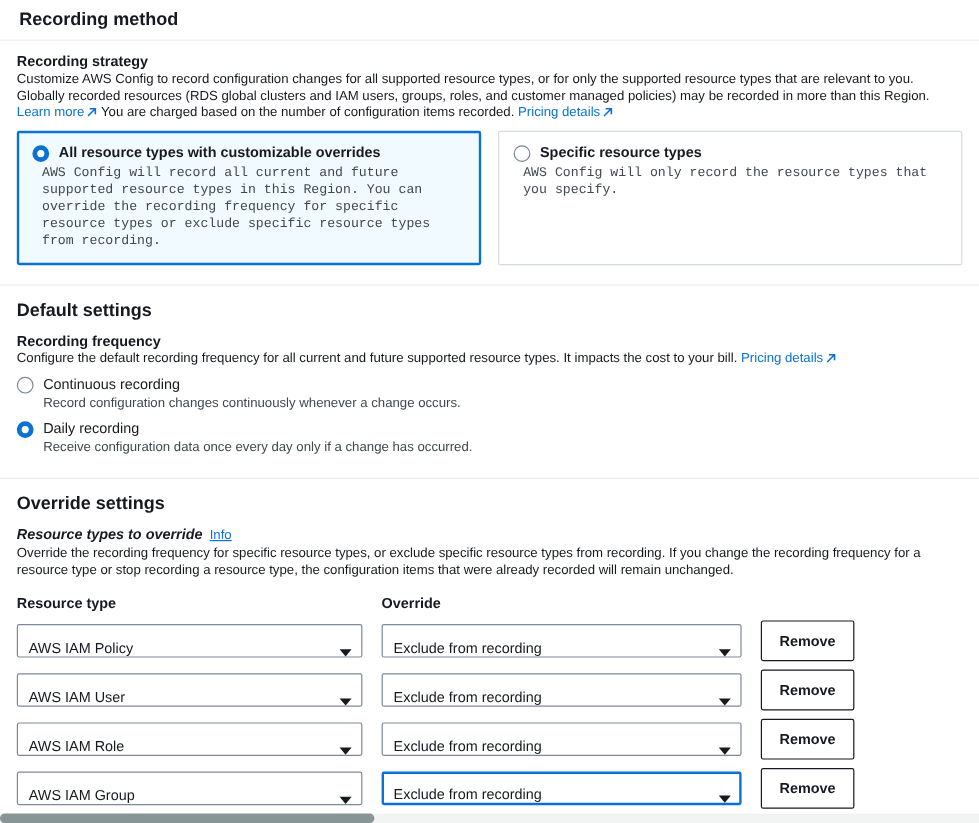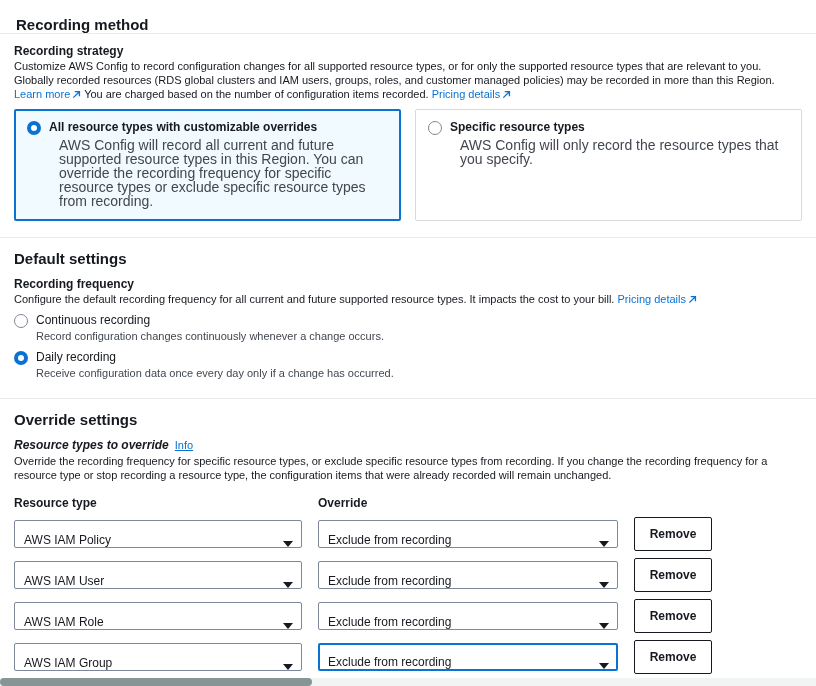--- a/index.html
+++ b/index.html
@@ -17,21 +17,21 @@
   .panel {
     width: 816px;
     height: 686px;
     background: #ffffff;
     position: relative;
   }
   .panel-header {
     height: 34px;
     border-bottom: 1px solid #e9ebed;
     display: flex;
-    align-items: flex-end;
+    align-items: center;
     padding: 0 16px;
   }
   .panel-title {
     font-size: 15px;
     font-weight: bold;
     color: #16191f;
   }
   .section {
     padding: 0 14px;
   }
@@ -113,25 +113,26 @@
     border: 4px solid #0972d3;
     background: #fff;
   }
   .card-title {
     font-size: 12px;
     font-weight: bold;
     color: #16191f;
     line-height: 15px;
   }
   .card-desc {
-    font-size: 14px;
+    font-size: 11px;
     line-height: 14px;
     color: #414750;
     margin-top: 3px;
-    margin-left: 32px;
+    margin-left: 8px;
+    font-family: Liberation Mono, monospace;
   }
 
   
   .radio-line {
     display: flex;
     align-items: flex-start;
     gap: 8px;
     margin-top: 7px;
     cursor: pointer;
   }

